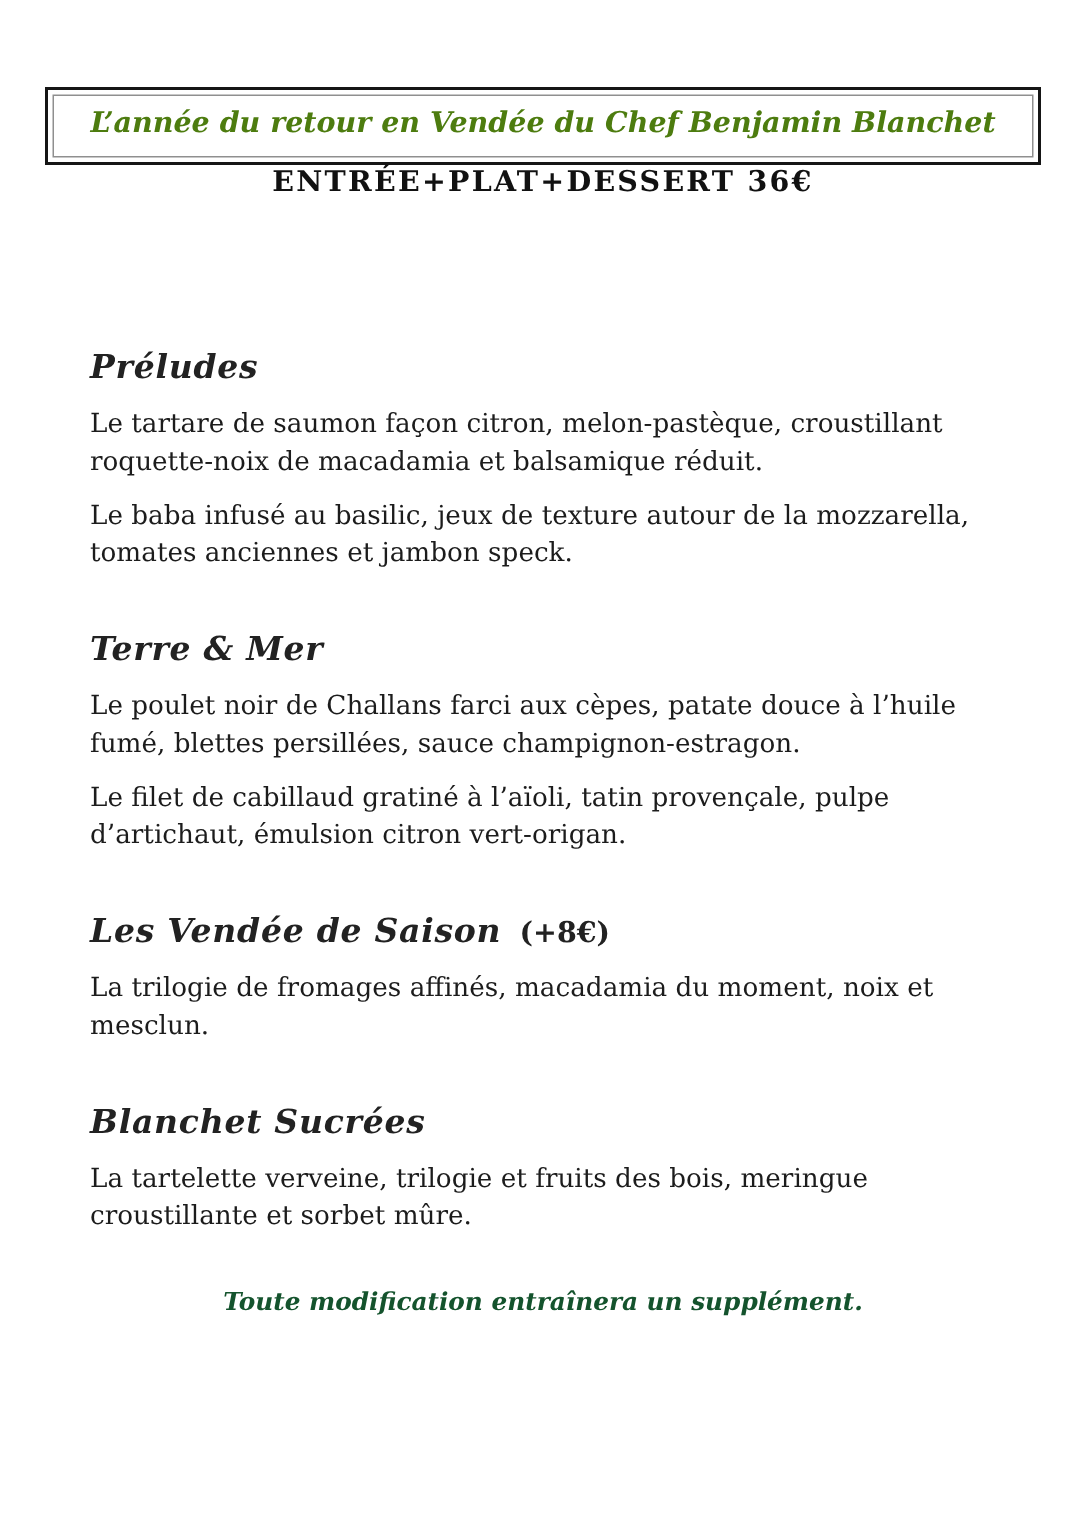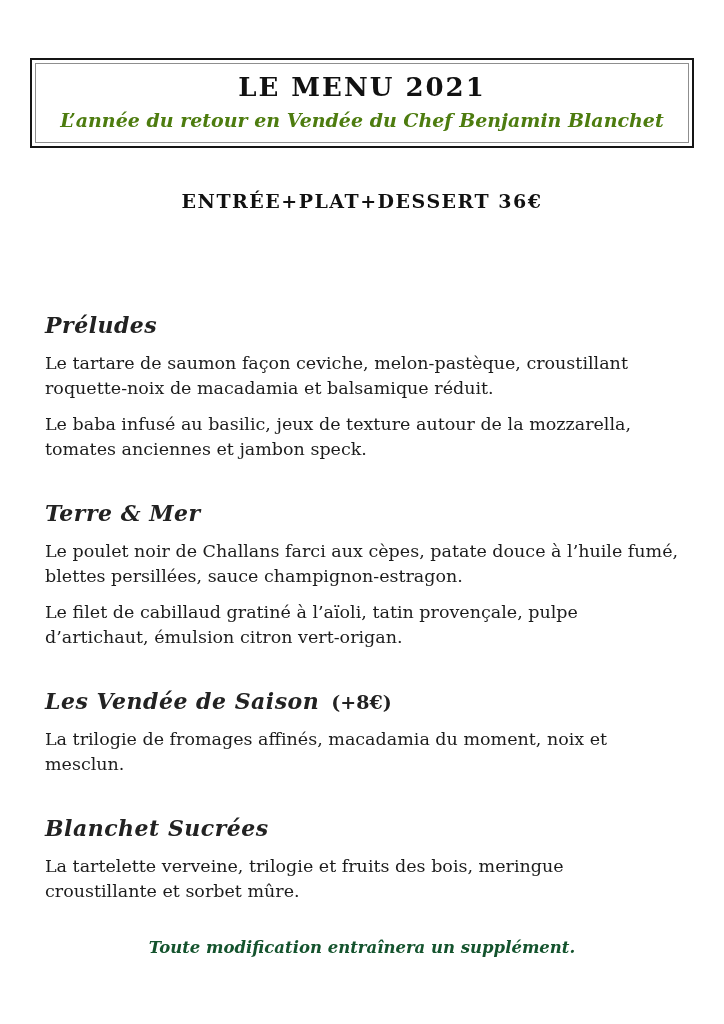--- a/index.html
+++ b/index.html
@@ -39,28 +39,28 @@
     color: #111111;
   }
   .menu-subtitle {
     font-size: 19px;
     font-weight: bold;
     font-style: italic;
     color: #4d7c0f;
   }
   .formula {
     text-align: center;
-    margin-top: 42px;
     font-size: 19px;
     font-weight: bold;
     letter-spacing: 1.5px;
     color: #111111;
   }
   .content {
     padding: 0 44px 0 45px;
+    margin-left: 15px;
   }
   .section {
     margin-top: 38px;
   }
   .section.first {
     margin-top: 100px;
   }
   .section-heading {
     font-size: 22px;
     font-weight: bold;
@@ -92,34 +92,33 @@
     color: #14532d;
   }
 </style>
 </head>
 <body>
 
 <div class="page">
 
   <div class="header-box">
     <div class="header-box-inner">
-      <div class="menu-title">LE MENU 2021</div>
       <div class="menu-subtitle">L’année du retour en Vendée du Chef Benjamin Blanchet</div>
     </div>
   </div>
 
   <div class="formula">ENTRÉE+PLAT+DESSERT 36€</div>
 
   <div class="content">
 
     <div class="section first">
       <div class="section-heading">
         <span>Préludes</span><span class="suffix"></span>
       </div>
-      <p class="dish">Le tartare de saumon façon ceviche, melon-pastèque, croustillant roquette-noix de macadamia et balsamique réduit.</p>
+      <p class="dish">Le tartare de saumon façon citron, melon-pastèque, croustillant roquette-noix de macadamia et balsamique réduit.</p>
       <p class="dish">Le baba infusé au basilic, jeux de texture autour de la mozzarella, tomates anciennes et jambon speck.</p>
     </div>
 
     <div class="section">
       <div class="section-heading">
         <span>Terre &amp; Mer</span><span class="suffix"></span>
       </div>
       <p class="dish">Le poulet noir de Challans farci aux cèpes, patate douce à l’huile fumé, blettes persillées, sauce champignon-estragon.</p>
       <p class="dish">Le filet de cabillaud gratiné à l’aïoli, tatin provençale, pulpe d’artichaut, émulsion citron vert-origan.</p>
     </div>

